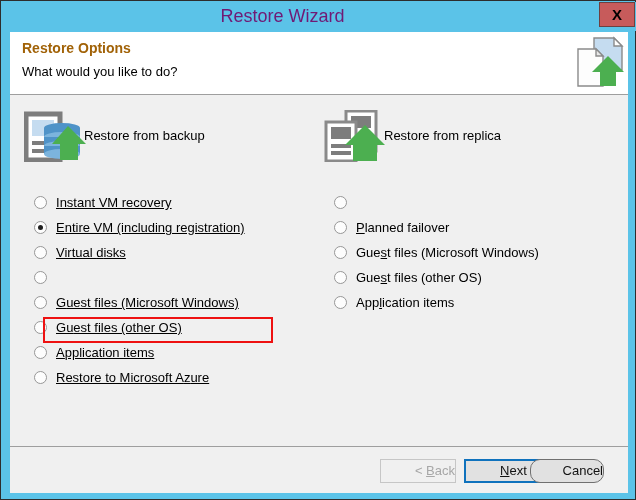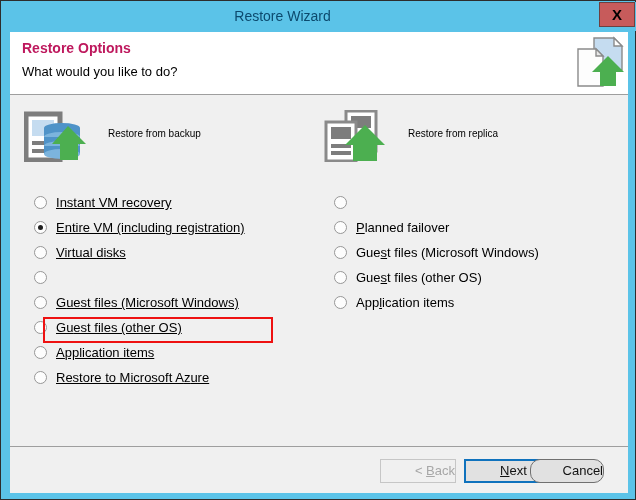--- a/index.html
+++ b/index.html
@@ -33,22 +33,22 @@
     height: 29px;
     background: #5bc3e8;
   }
   .title-text {
     position: absolute;
     left: 0; top: 0;
     width: 561px;
     height: 29px;
     line-height: 29px;
     text-align: center;
-    font-size: 14px;
-    color: #0c4a6e;
+    font-size: 18px;
+    color: #701a75;
     font-family: "Liberation Sans", sans-serif;
     user-select: none;
   }
   .close-button {
     position: absolute;
     left: 597px;
     top: 0px;
     width: 36px;
     height: 25px;
     background: #c75b5b;
@@ -71,21 +71,21 @@
     width: 618px;
     height: 62px;
     background: #ffffff;
   }
   .header-title {
     position: absolute;
     left: 12px;
     top: 8px;
     font-size: 14px;
     font-weight: bold;
-    color: #be185d;
+    color: #a16207;
   }
   .header-sub {
     position: absolute;
     left: 12px;
     top: 32px;
     font-size: 13px;
     color: #000000;
   }
   .header-icon {
     position: absolute;
@@ -122,23 +122,23 @@
   .group-right { left: 314px; top: 15px; }
 
   .group-icon {
     position: absolute;
     left: 0; top: 0;
     width: 62px;
     height: 52px;
   }
   .group-label {
     position: absolute;
-    left: 84px;
+    left: 60px;
     top: 18px;
-    font-size: 10px;
+    font-size: 13px;
     color: #000000;
     white-space: nowrap;
   }
 
   .options {
     position: absolute;
     left: 22px;
     top: 63px;
     width: 270px;
   }

